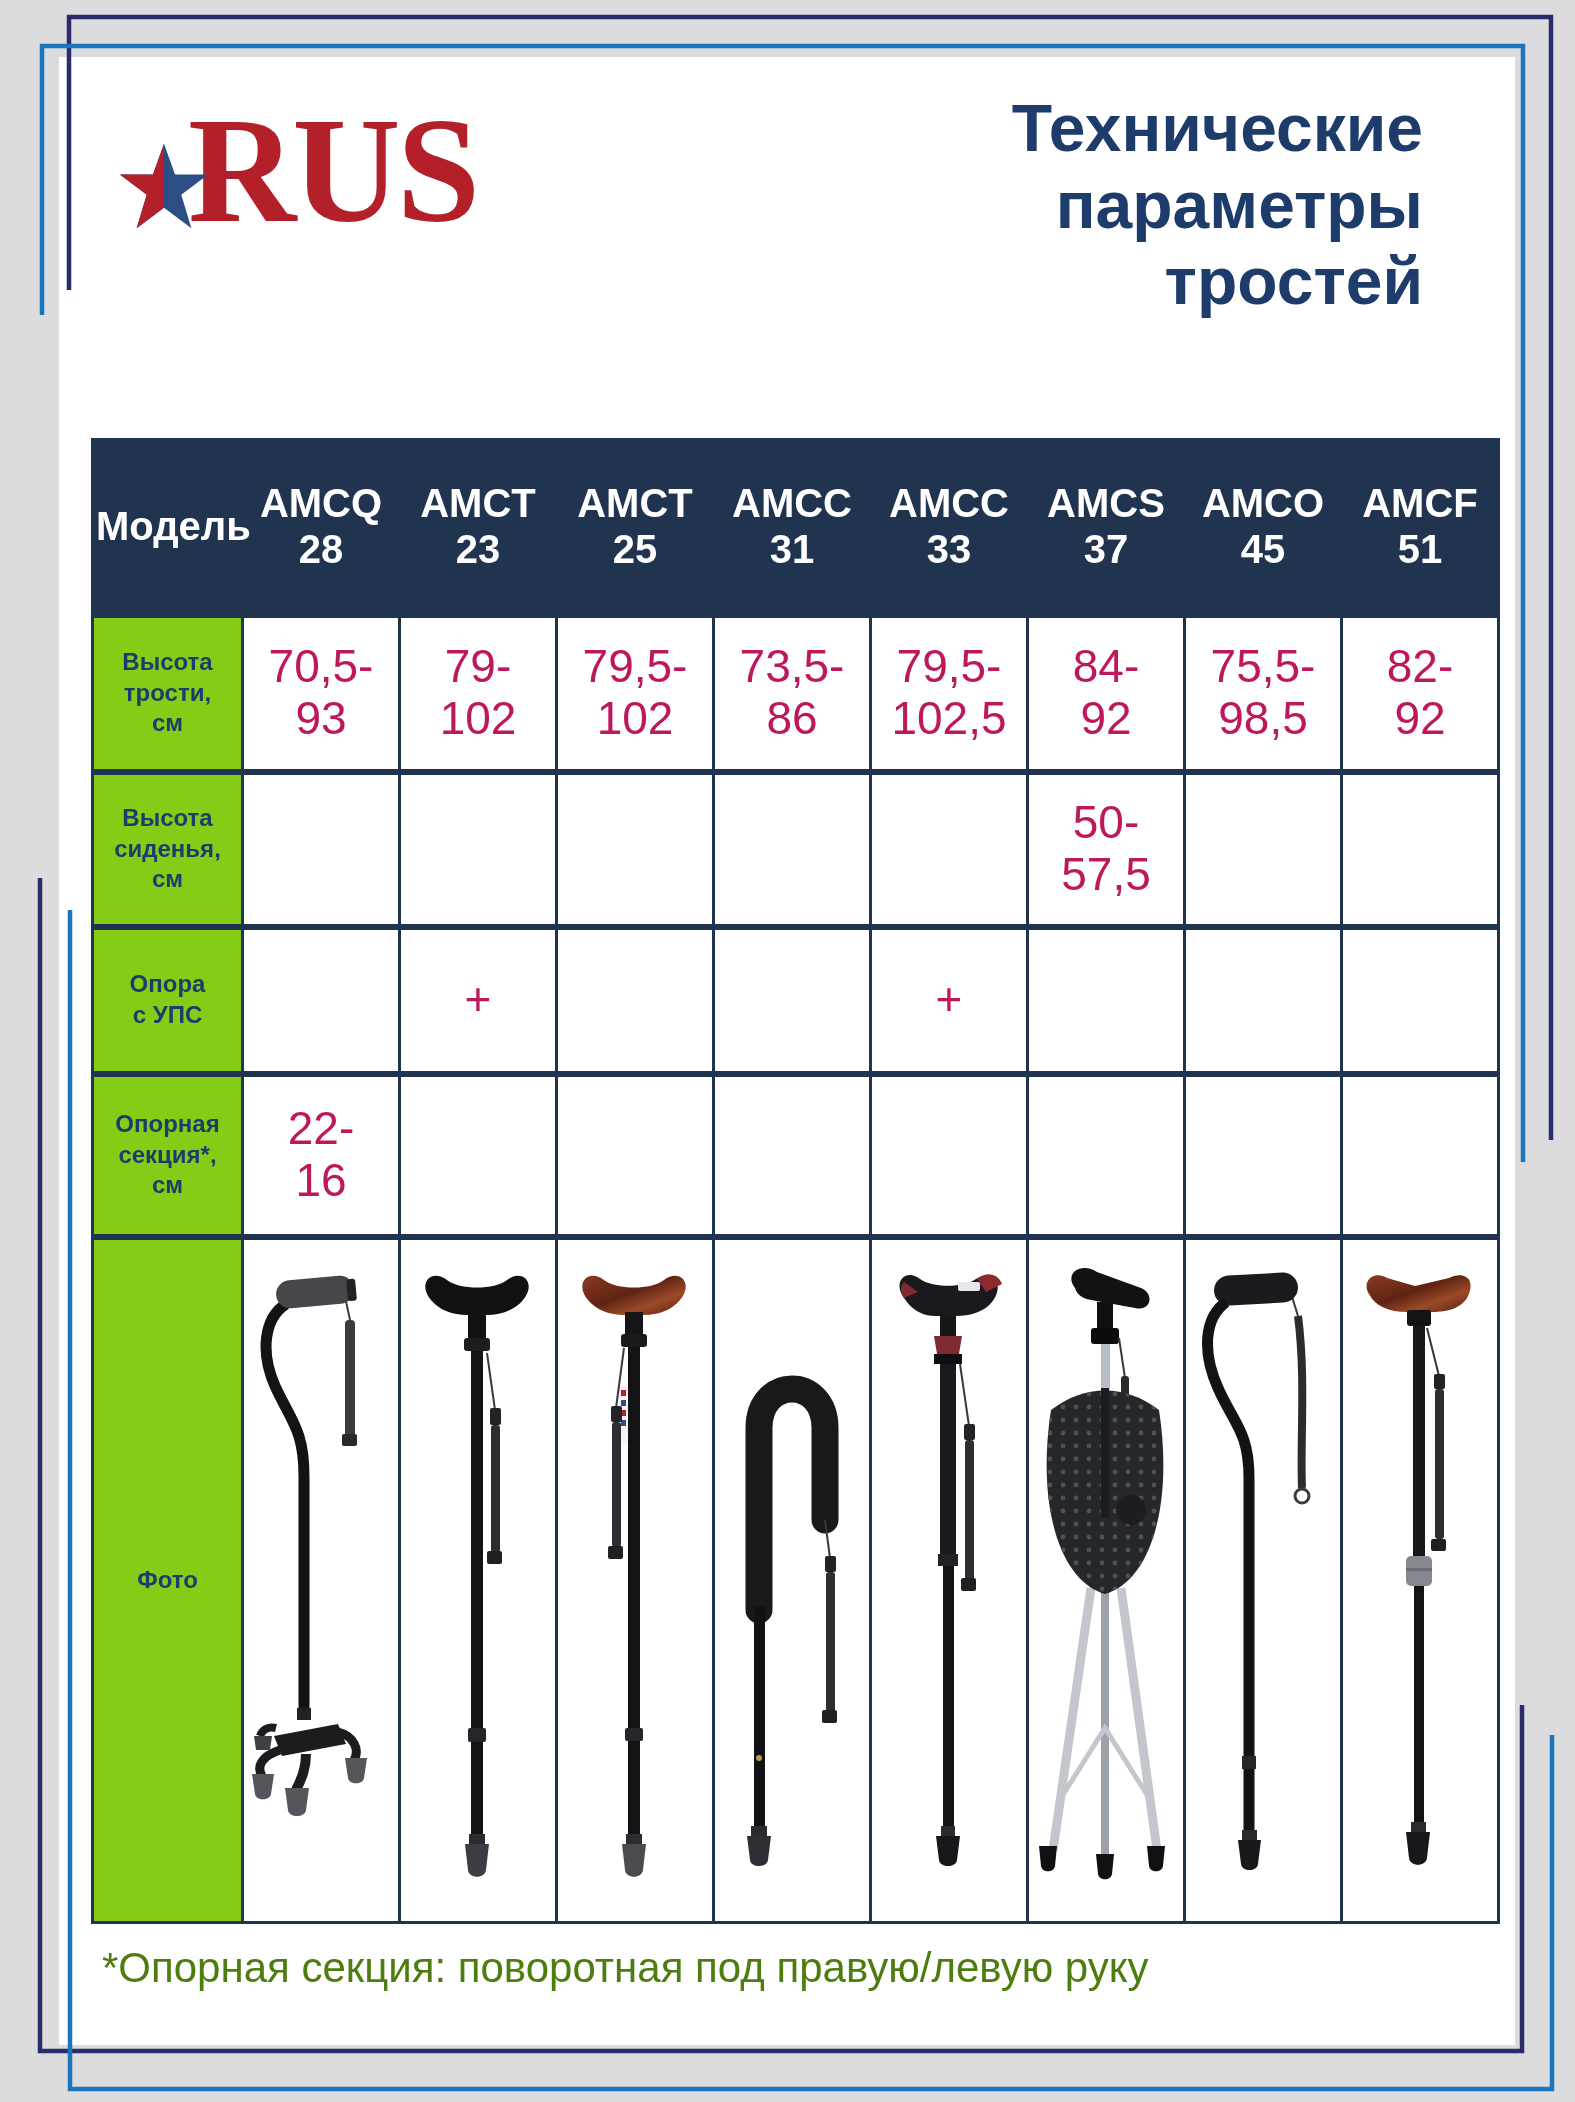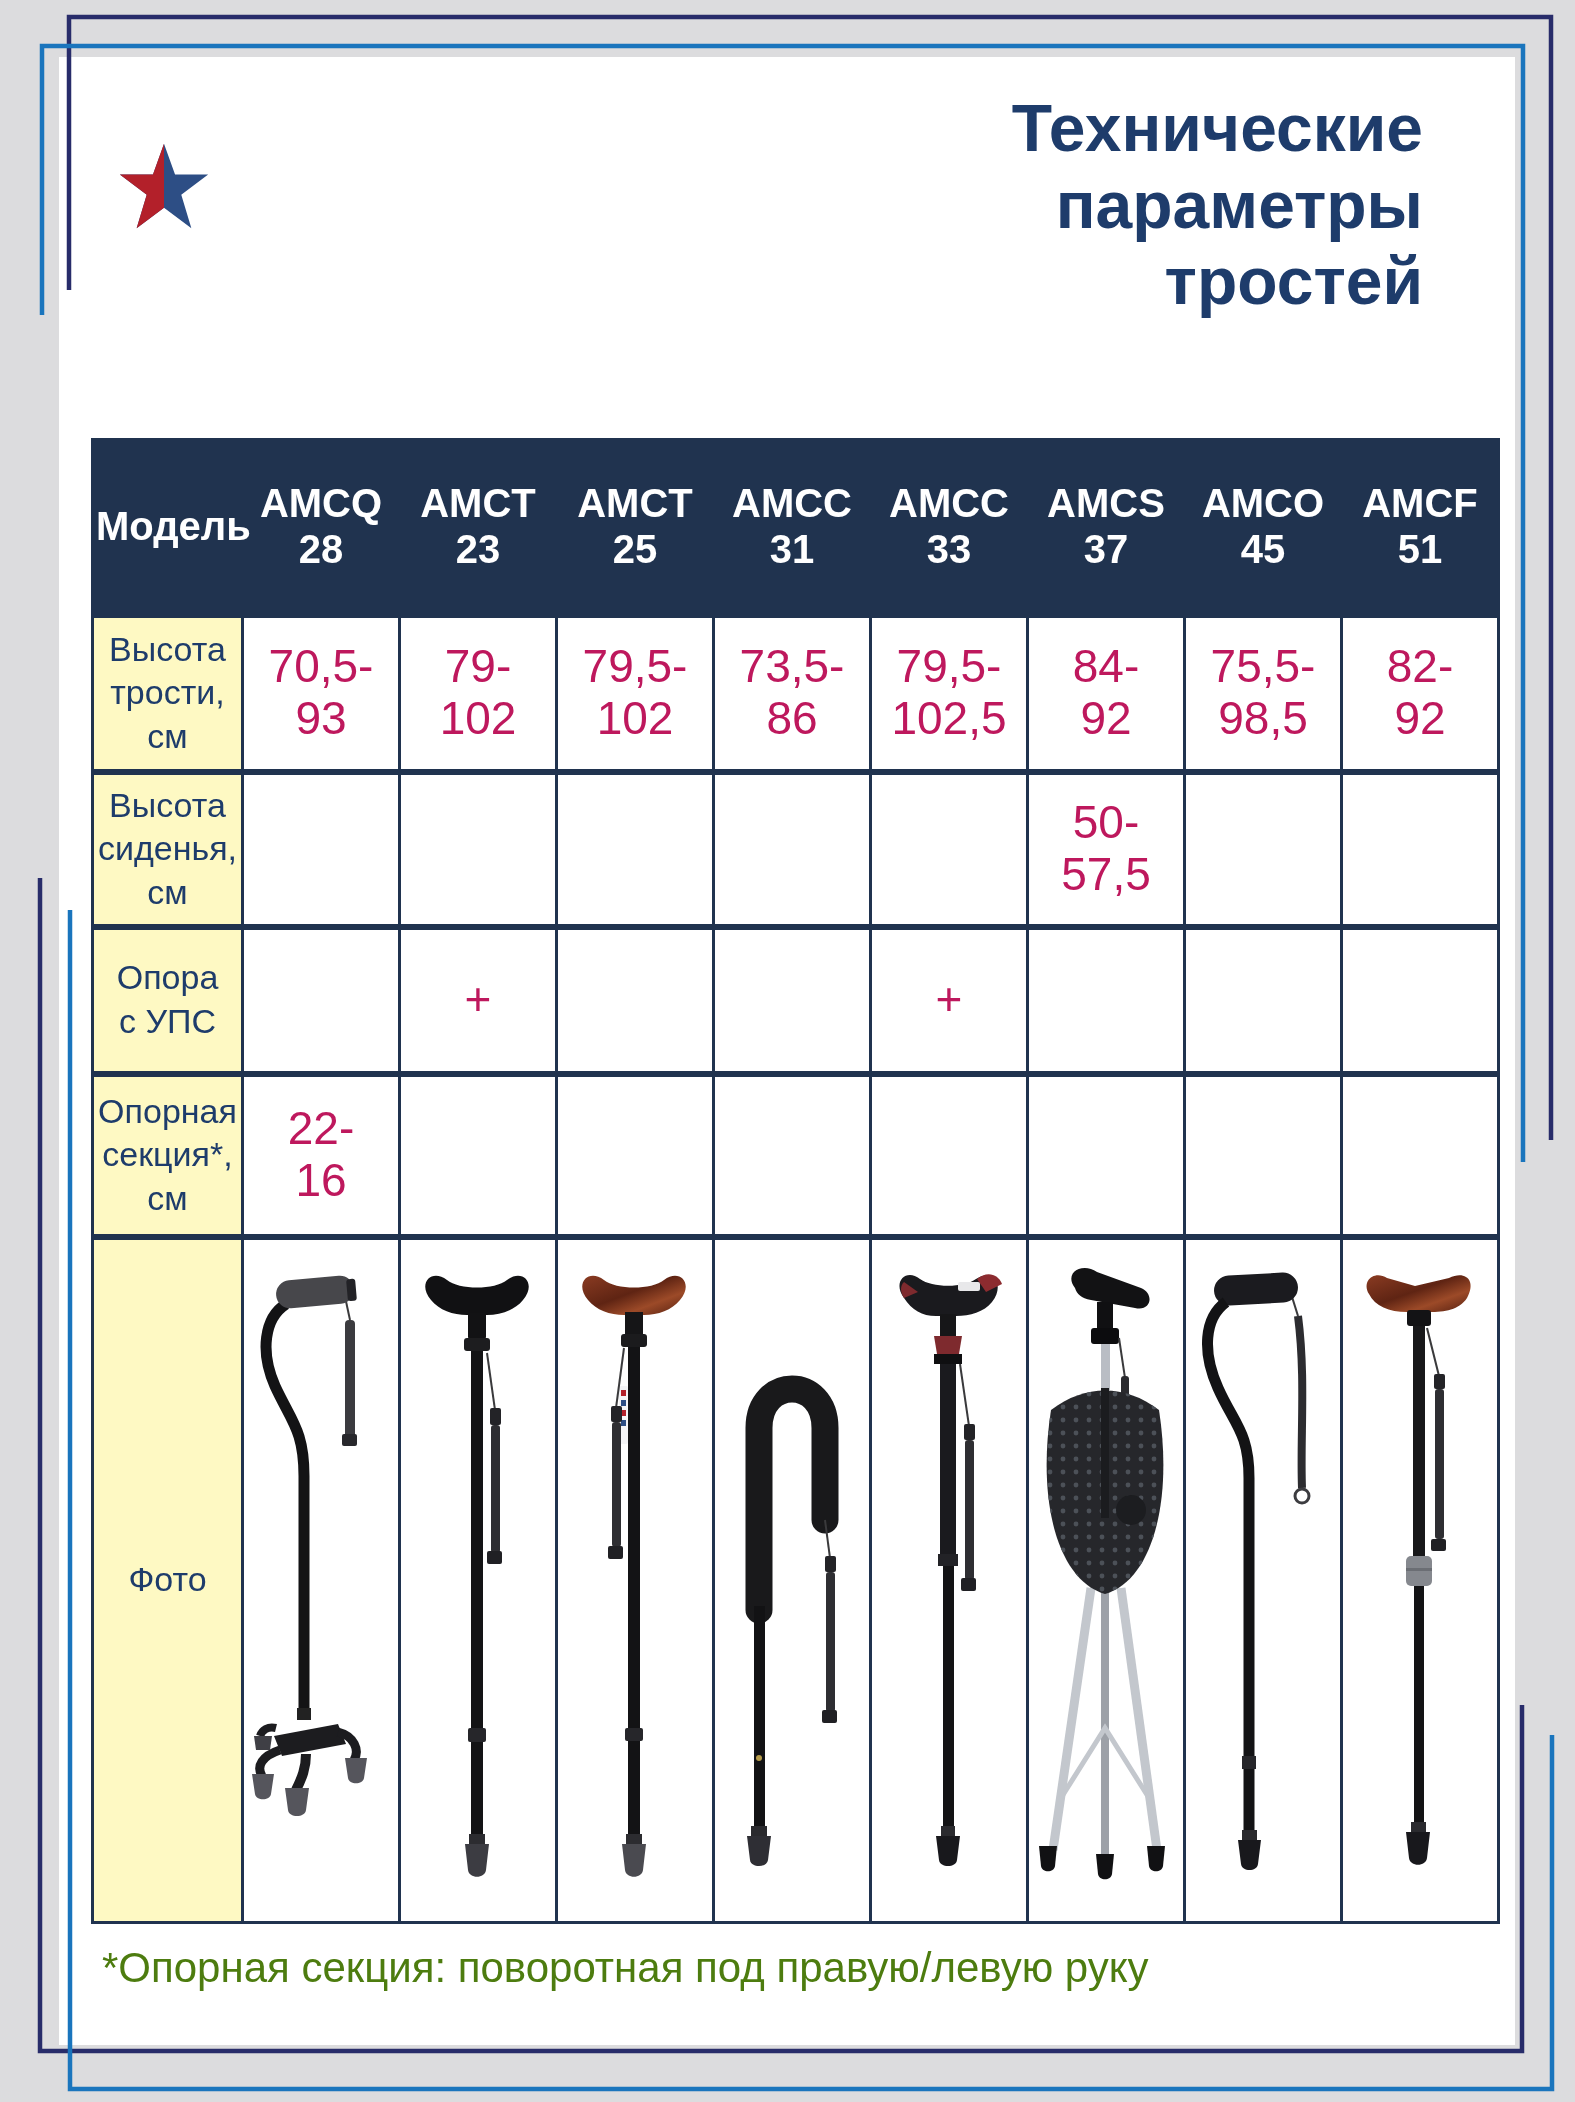--- a/index.html
+++ b/index.html
@@ -23,21 +23,21 @@
   col.c0{width:150px;} col.c{width:157px;}
   th{
     background:#20334f;color:#ffffff;font-size:40px;font-weight:bold;line-height:1.15;
     white-space:pre-line;border:3px solid #20334f;text-align:center;vertical-align:middle;padding:2px;
   }
   th + th{border-left:3px solid #eeeef1;}
   td{
     border:3px solid #20334f;border-top-width:6px;text-align:center;vertical-align:middle;
     white-space:pre-line;padding:2px;
   }
-  td.lbl{background:#fef9c3;color:#1e3c6b;font-size:34px;line-height:1.28;}
+  td.lbl{background:#84cc16;color:#1e3c6b;font-size:24px;line-height:1.28;font-weight:bold;}
   td.val{color:#be185d;font-size:46px;line-height:1.12;}
   td.photo{background:#ffffff;padding:0;}
   td.photo svg{display:block;margin:0 auto;}
   tr.h-head{height:175px;} tr.h-r1{height:157px;} tr.h-r2{height:155px;}
   tr.h-r3{height:147px;} tr.h-r4{height:163px;} tr.h-photo{height:663px;}
   .foot{position:absolute;left:102px;top:1944px;z-index:4;font-size:42px;color:#4d7c0f;}
   .defs{position:absolute;width:0;height:0;}
 </style>
 </head>
 <body>
@@ -66,20 +66,21 @@
   <polyline points="42,315 42,46 1523,46 1523,1162" fill="none" stroke="#1a75bd" stroke-width="4.5"></polyline>
   <polyline points="40,878 40,2051 1522,2051 1522,1705" fill="none" stroke="#282c6a" stroke-width="4.5"></polyline>
   <polyline points="70,910 70,2089 1552,2089 1552,1735" fill="none" stroke="#1a75bd" stroke-width="4.5"></polyline>
 </svg>
 
 <div class="logo">
   <svg class="star" width="96" height="96" viewBox="0 0 100 100">
     <polygon points="50,4 61.5,36 96,36 68,57 78.5,92 50,70.5 21.5,92 32,57 4,36 38.5,36" fill="#2d4e85"></polygon>
     <polygon points="50,4 61.5,36 96,36 68,57 78.5,92 50,70.5 21.5,92 32,57 4,36 38.5,36" fill="#b3202a" clip-path="url(#halfL)"></polygon>
   </svg>
+  <span class="rus">RUS</span>
 </div>
 
 <div class="title">Технические
 параметры
 тростей</div>
 
 <div class="tablewrap">
 <table>
   <colgroup>
     <col class="c0">

